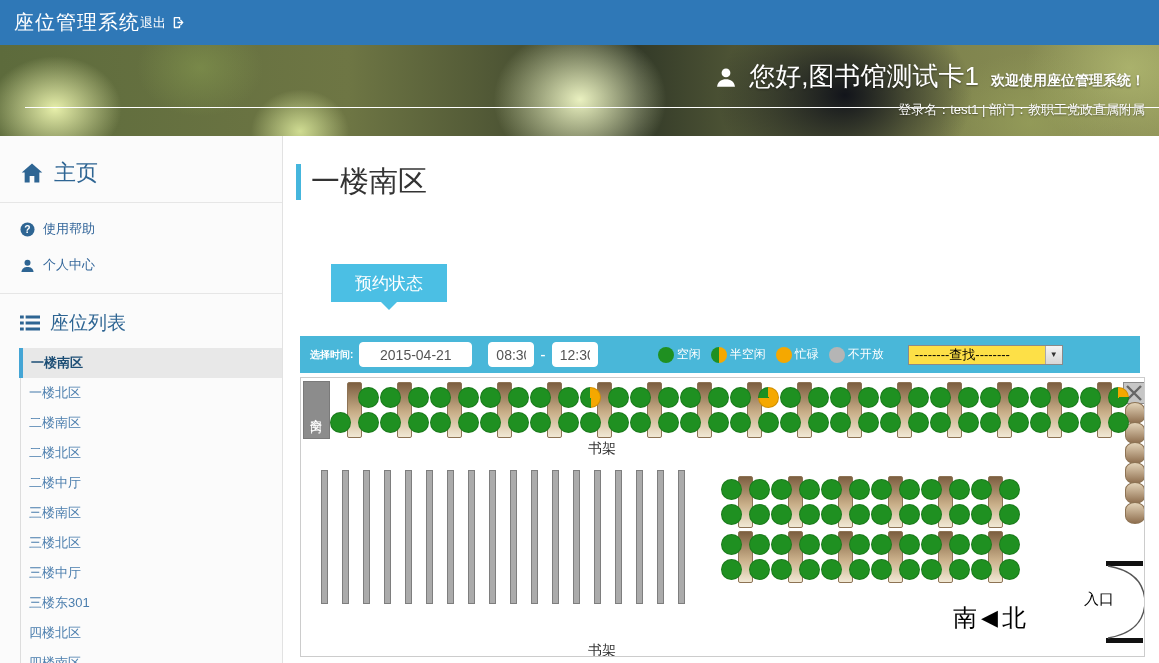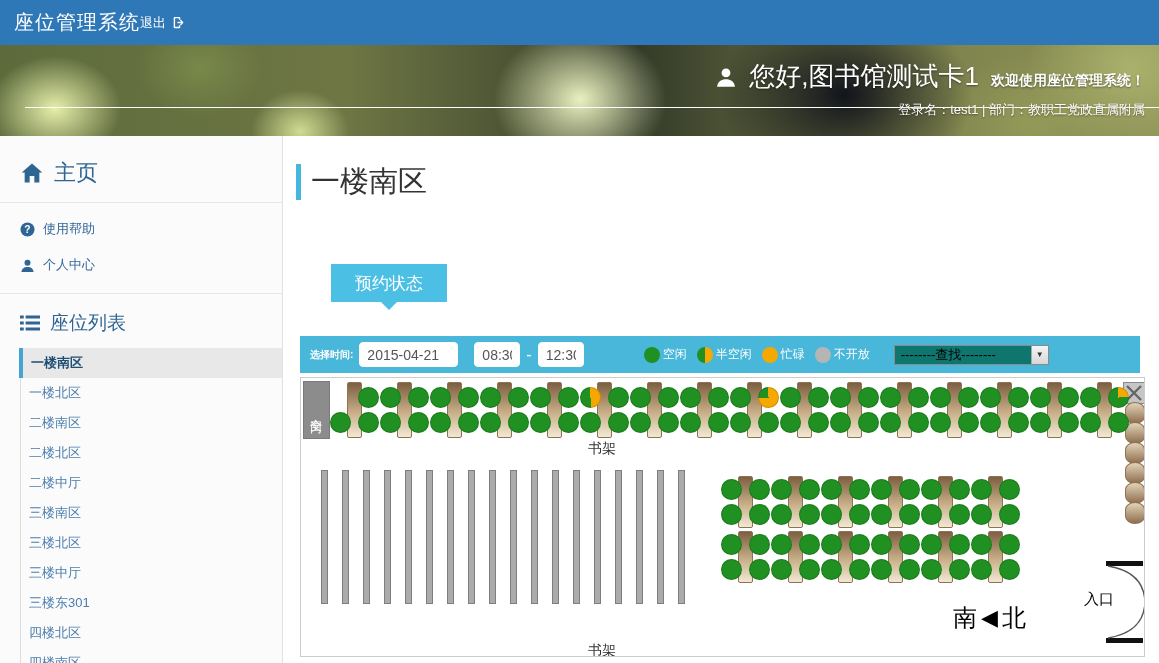--- a/index.html
+++ b/index.html
@@ -58,32 +58,32 @@
     color:#fff; font-size:17px; display:flex; align-items:center; justify-content:center; cursor:pointer; }
   .tab:after { content:""; position:absolute; left:50%; bottom:-8px; margin-left:-8px;
     border:8px solid transparent; border-top-color:#4bbfe4; border-bottom:none; }
 
   
   .toolbar { margin:34px 0 0 4px; width:840px; height:37px; background:#49b7d9;
     display:flex; align-items:center; padding:0 10px; gap:6px; }
   .toolbar .lbl { color:#fff; font-size:10px; font-weight:bold; white-space:nowrap; }
   .toolbar input { border:1px solid #fff; border-radius:4px; height:25px; font-size:14px;
     color:#555; padding:0 7px; font-family:inherit; }
-  .in-date { width:99px; }
+  .in-date { width:113px;text-align:center; }
   .in-time { width:46px; }
   .dash { color:#fff; }
   .legend { display:flex; align-items:center; gap:4px; margin-left:54px; }
   .legend-item { display:flex; align-items:center; gap:3px; margin-right:6px; }
   .legend-item .sw { width:16px; height:16px; border-radius:50%; }
   .legend-item .lg-lbl { color:#fff; font-size:12px; white-space:nowrap; }
   .sw.free { background:#1f9021; }
   .sw.half { background:conic-gradient(#f5a800 0 50%, #1f9021 50% 100%); }
   .sw.busy { background:#f5a800; }
   .sw.closed { background:#b5b5b5; }
-  .fakeselect { margin-left:12px; width:155px; height:20px; background:#0f766e; border:1px solid #8a8a8a;
+  .fakeselect { margin-left:12px; width:155px; height:20px; background:#fde047; border:1px solid #8a8a8a;
     display:flex; align-items:flex-start; cursor:pointer; }
   .fakeselect .sel-txt { flex:1; font-size:13px; color:#000; padding-left:6px; white-space:nowrap; overflow:hidden; }
   .fakeselect .sel-btn { width:17px; height:100%; background:linear-gradient(180deg,#f4f4f4,#d7d7d7);
     border-left:1px solid #a9a9a9; display:flex; align-items:center; justify-content:center;
     font-size:8px; color:#333; }
 
   
   .mappanel { position:relative; margin:4px 0 0 4px; width:845px; height:280px;
     background:#fff; border:1px solid #ccc; overflow:hidden; }
   .safety-door { position:absolute; left:2px; top:3px; width:27px; height:58px; background:#8c8c8c;

